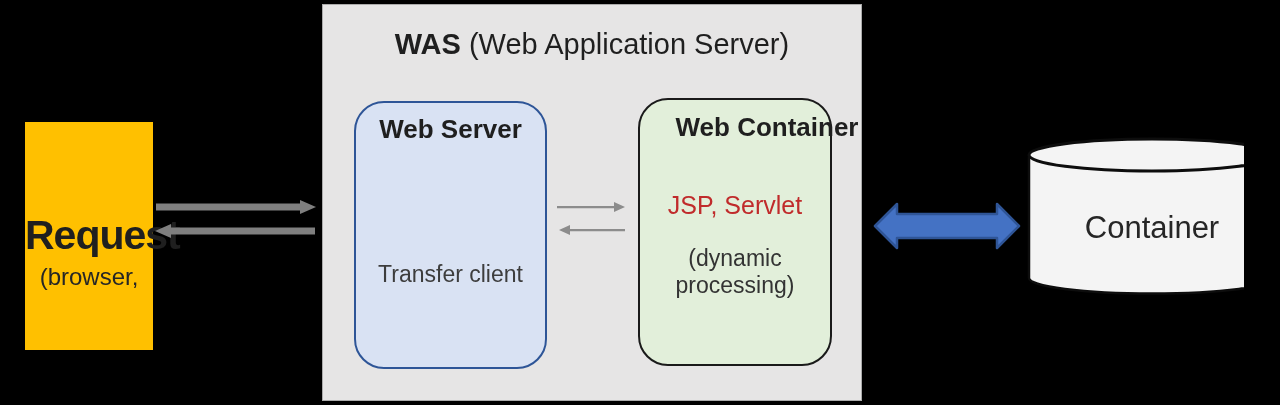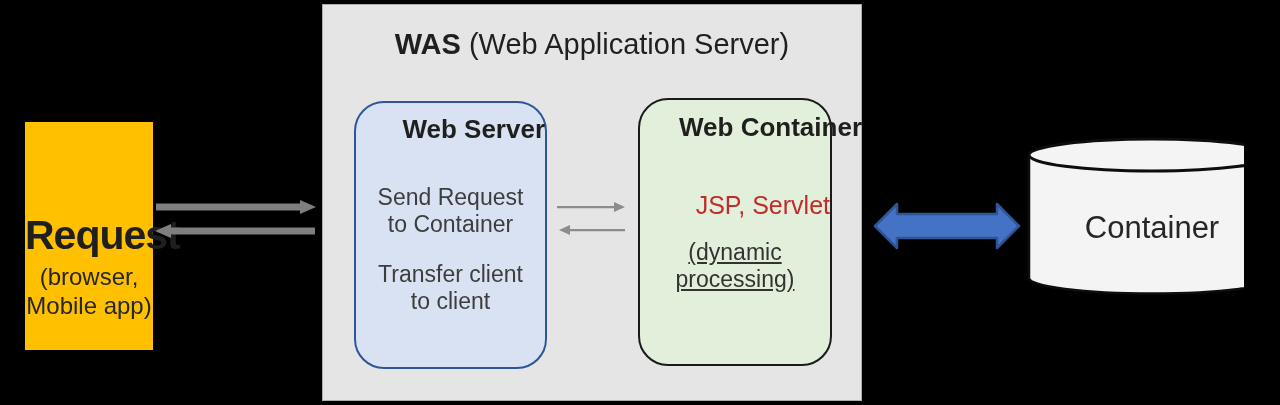--- a/index.html
+++ b/index.html
@@ -43,37 +43,37 @@
   
   .panel {
     width: 193px; height: 268px;
     border-radius: 30px; box-sizing: border-box;
   }
   .server-box { left: 353px; top: 100px; background: var(--web-server-fill, #D9E2F3); border: 2px solid var(--web-server-border, #2E5597); }
   .container-box { left: 637px; top: 97px; width: 194px; background: var(--web-container-fill, #E2EFDA); border: 2px solid var(--web-container-border, #1A1A1A); }
 
   .panel-title {
     left: 0; width: 100%;
-    text-align: right; font-weight: bold; font-size: 26px; line-height: 32px;
+    text-align: center; font-weight: bold; font-size: 26px; line-height: 32px;
     color: var(--text-primary, #141414); white-space: nowrap;
   }
   .server-title { top: 10px; }
   .container-title { top: 11px; padding-left: 32px; }
 
   .panel-text {
     left: 0; width: 100%;
     text-align: center; font-size: 23px; line-height: 27px;
     color: var(--text-body, #3D3D3D); white-space: nowrap;
   }
   .server-desc-1 { top: 81px; }
   .server-desc-2 { top: 158px; }
-  .container-note { top: 139px; color: #333333; text-decoration: underline; }
+  .container-note { top: 145px; color: #333333; }
   .container-tech {
     left: 0; top: 90px; width: 100%;
-    text-align: right; font-size: 25px; line-height: 30px;
+    text-align: center; font-size: 25px; line-height: 30px;
     color: var(--tech-text, #C02B2B); white-space: nowrap;
   }
 
   
   .arrow-thick-line { stroke: var(--arrow-gray, #7F7F7F); stroke-width: 7; }
   .arrow-thick-head { fill: var(--arrow-gray, #7F7F7F); }
   .arrow-thin-line { stroke: var(--arrow-thin, #8C8C8C); stroke-width: 2.25; }
   .arrow-thin-head { fill: var(--arrow-thin, #8C8C8C); }
   .double-arrow-shape {
     fill: var(--double-arrow-fill, #4472C4);
@@ -94,45 +94,39 @@
 
 <div class="canvas">
 
   <div class="abs was-box">
     <div class="abs was-title">
       <span class="bold">WAS</span><span> (Web Application Server)</span>
     </div>
 
     <div class="abs panel server-box" style="left:31px; top:96px;">
       <div class="abs panel-title server-title">Web Server</div>
-      <div class="abs panel-text server-desc-1">
-        <div>Send Request</div>
-        <div>to Container</div>
-      </div>
       <div class="abs panel-text server-desc-2">
         <div>Transfer client</div>
-        <div>to client</div>
       </div>
     </div>
 
     <div class="abs panel container-box" style="left:315px; top:93px;">
       <div class="abs panel-title container-title">Web Container</div>
       <div class="abs container-tech">JSP, Servlet</div>
       <div class="abs panel-text container-note">
         <div>(dynamic</div>
         <div>processing)</div>
       </div>
     </div>
   </div>
 
   <div class="abs client-box">
     <div class="abs client-title">Request</div>
     <div class="abs client-subtitle">
       <div>(browser,</div>
-      <div>Mobile app)</div>
     </div>
   </div>
 
   <svg class="abs" style="left:156px; top:199px;" width="162" height="16">
     <line class="arrow-thick-line" x1="0" y1="8" x2="146" y2="8"></line>
     <polygon class="arrow-thick-head" points="144,1 160,8 144,15"></polygon>
   </svg>
 
   <svg class="abs" style="left:153px; top:223px;" width="162" height="16">
     <line class="arrow-thick-line" x1="16" y1="8" x2="162" y2="8"></line>

